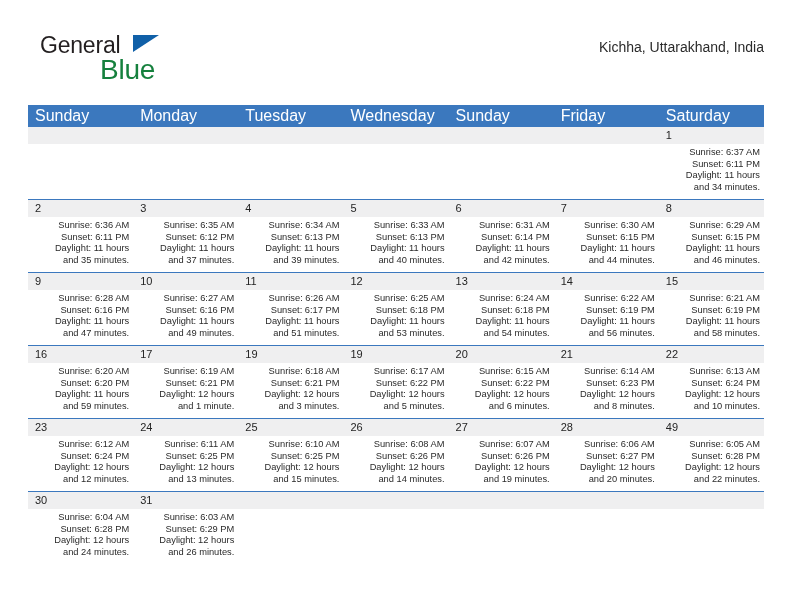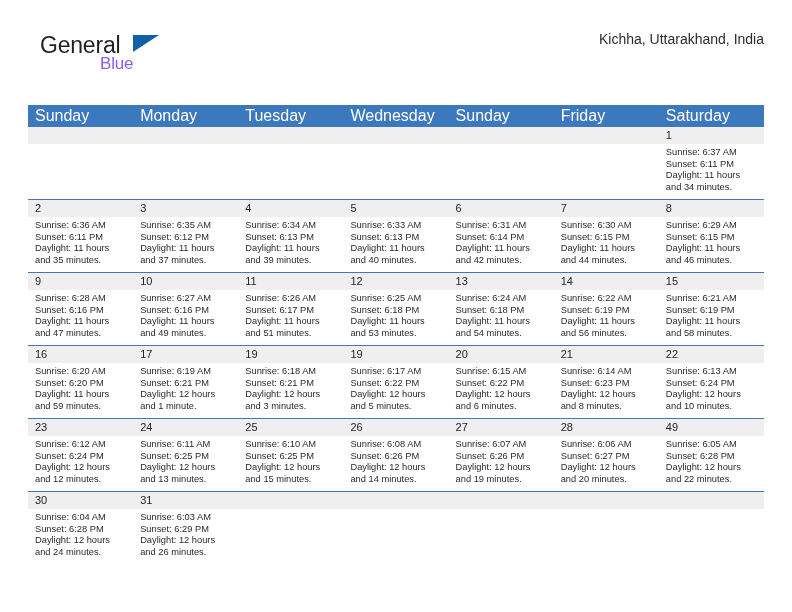--- a/index.html
+++ b/index.html
@@ -51,42 +51,42 @@
     top: 3px;
     width: 0;
     height: 0;
     border-left: 26px solid #1060a8;
     border-bottom: 17px solid transparent;
   }
   .logo-blue {
     position: absolute;
     left: 60px;
     top: 22px;
-    font-size: 17px;
+    font-size: 28px;
     letter-spacing: -0.2px;
-    color: #8b5cf6;
+    color: #15803d;
     font-family: "Liberation Sans", sans-serif;
   }
   .title-block {
     position: absolute;
     right: 0;
     top: 0;
     text-align: right;
   }
   .cal-title {
     font-size: 27px;
     color: #1c1c1c;
     line-height: 32px;
     white-space: nowrap;
   }
   .cal-subtitle {
     font-size: 14px;
     color: #2b2b2b;
     line-height: 20px;
-    margin-top: 5px;
+    margin-top: 13px;
     white-space: nowrap;
   }
 
   
   .cal {
     position: absolute;
     left: 28px;
     top: 105px;
     width: 736px;
     border-collapse: collapse;
@@ -130,20 +130,21 @@
     color: #242424;
   }
   .cell.empty .daynum-band {
     background: #efeff0;
   }
   .details {
     padding: 3px 4px 0 7px;
     font-size: 9.3px;
     line-height: 11.6px;
     color: #2a2a2a;
+    text-align: right;
   }
   .details div { white-space: nowrap; }
 </style>
 </head>
 <body>
 
 <div class="page">
 
   <div class="top">
     <div class="logo">

